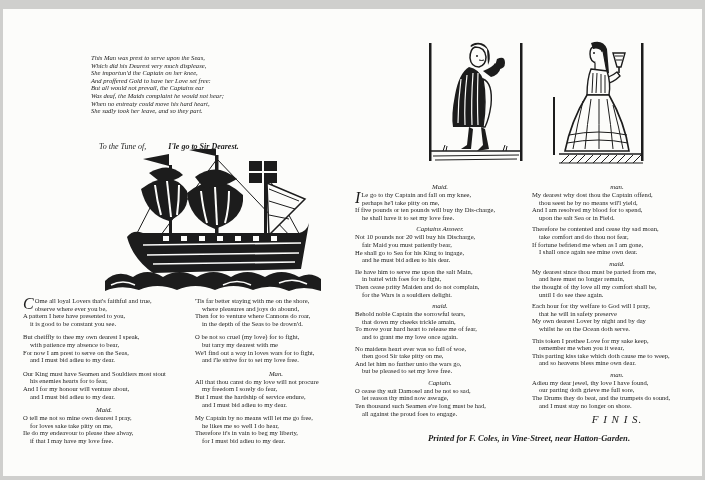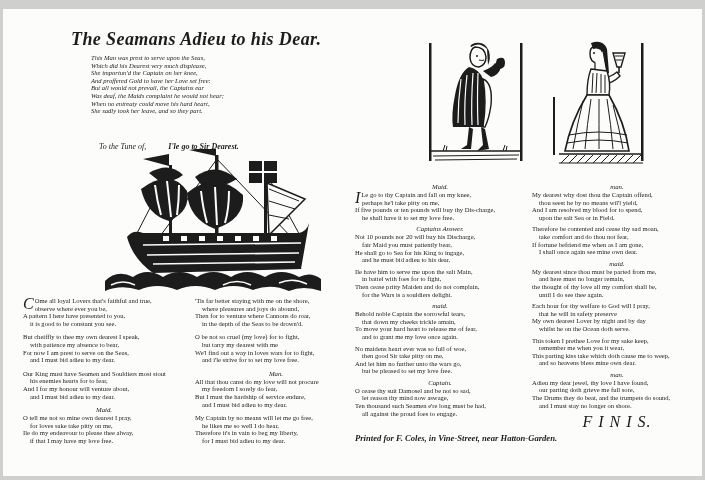--- a/index.html
+++ b/index.html
@@ -43,37 +43,36 @@
   }
   .line.indent{padding-left:7px;}
   .vlabel{
     font-size:6.8px;line-height:8px;font-style:italic;text-align:center;
   }
   .dcap{
     float:left;font-size:16px;line-height:13px;font-style:italic;
     margin:0 1px 0 0;
   }
   .finis{
-    font-style:italic;font-size:16px;text-align:center;margin-top:2px;
+    font-style:italic;font-size:11px;text-align:center;margin-top:2px;
     letter-spacing:1px;
   }
   .imprint{
-    position:absolute;left:352px;top:424px;width:348px;text-align:left;
+    position:absolute;left:352px;top:424px;width:348px;text-align:center;
     font-style:italic;font-weight:bold;font-size:8.6px;white-space:nowrap;
   }
   
   .cuts{position:absolute;left:422px;top:30px;display:flex;gap:24px;}
   svg{display:block;}
 </style>
 </head>
 <body>
 
 <div class="scan-page">
 
-  <div class="bal-title">The Seamans Adieu to his Dear.</div>
 
   <div class="intro">
       <div class="line">This Man was prest to serve upon the Seas,</div>
       <div class="line">Which did his Dearest very much displease,</div>
       <div class="line">She importun'd the Captain on her knee,</div>
       <div class="line">And proffered Gold to have her Love set free:</div>
       <div class="line">But all would not prevail, the Captains ear</div>
       <div class="line">Was deaf, the Maids complaint he would not hear;</div>
       <div class="line">When no entreaty could move his hard heart,</div>
       <div class="line">She sadly took her leave, and so they part.</div>

